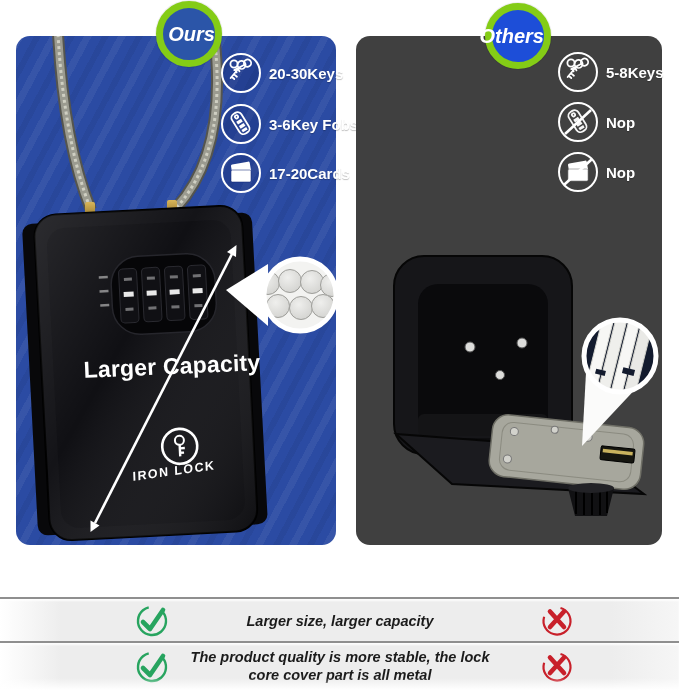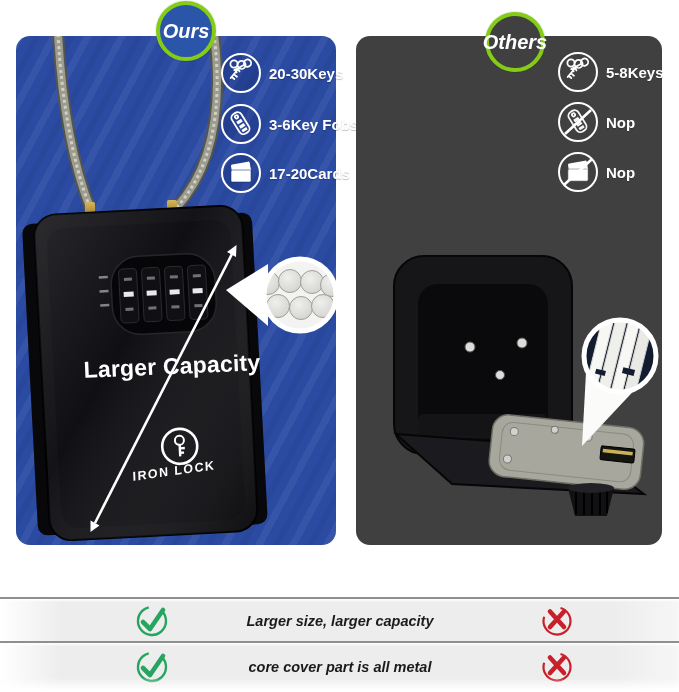--- a/index.html
+++ b/index.html
@@ -6,26 +6,26 @@
   .stage{position:relative;width:679px;height:692px;background:#fff;overflow:hidden;
          font-family:"Liberation Sans",sans-serif;}
   
   .panel{position:absolute;top:36px;height:509px;border-radius:14px;}
   .panel-ours{left:16px;width:320px;
     background:
       repeating-linear-gradient(118deg, rgba(255,255,255,.055) 0 7px, rgba(0,0,0,0) 7px 16px, rgba(0,0,20,.06) 16px 22px, rgba(0,0,0,0) 22px 30px),
       #2b4ba3;}
   .panel-others{left:356px;width:306px;background:#404040;}
   
-  .badge{position:absolute;width:52px;height:52px;border-radius:50%;border:4px solid #84cc16;
-         display:flex;align-items:center;justify-content:center;color:#fff;
+  .badge{position:absolute;width:52px;height:52px;border-radius:50%;border:7px solid #84cc16;
+         display:flex;align-items:center;justify-content:flex-end;color:#fff;
          font-style:italic;font-weight:bold;font-size:20px;z-index:5;
          box-shadow:0 0 0 1px rgba(0,0,0,.07);}
   .badge-ours{left:156px;top:1px;background:#2b55a8;}
-  .badge-others{left:485px;top:12px;background:#404040;}
+  .badge-others{left:485px;top:3px;background:#1d4ed8;}
   
   .cap-item{position:absolute;height:40px;}
   .cap-circle{position:absolute;left:0;top:0;width:40px;height:40px;border-radius:50%;
               border:2.5px solid #fff;box-sizing:border-box;}
   .cap-circle.filled{background:rgba(8,16,70,.18);}
   .cap-label{position:absolute;left:48px;top:50%;transform:translateY(-50%);
              color:#fff;font-weight:bold;font-size:15px;white-space:nowrap;
              text-shadow:0 1px 1px rgba(0,0,0,.25);}
   .cap-circle svg{position:absolute;left:-2.5px;top:-2.5px;}
   
@@ -319,20 +319,21 @@
       <path d="M11,8.5 L25,24 M25,8.5 L11,24" fill="none" stroke="#c8202a" stroke-width="4.6" stroke-linecap="round"></path>
     </svg>
   </div>
 
   <div class="cmp-row row-3 sep">
     <svg class="mark mark-yes" viewBox="0 0 36 36">
       <circle cx="18" cy="18" r="14" fill="none" stroke="#27a45f" stroke-width="2.4" stroke-dasharray="72 18" transform="rotate(-40 18 18)"></circle>
       <path d="M9,19 L16,26 L29,7" fill="none" stroke="#27a45f" stroke-width="4.6" stroke-linecap="round" stroke-linejoin="round"></path>
     </svg>
     <div class="cmp-text">
+      <div>The product quality is more stable, the lock</div>
       <div>core cover part is all metal</div>
     </div>
     <svg class="mark mark-no" viewBox="0 0 36 36">
       <circle cx="18" cy="18" r="13.5" fill="none" stroke="#c8202a" stroke-width="2.2" stroke-dasharray="64 21" transform="rotate(-75 18 18)"></circle>
       <path d="M11,8.5 L25,24 M25,8.5 L11,24" fill="none" stroke="#c8202a" stroke-width="4.6" stroke-linecap="round"></path>
     </svg>
   </div>
 
   <div class="bottom-fade"></div>
 </div>

